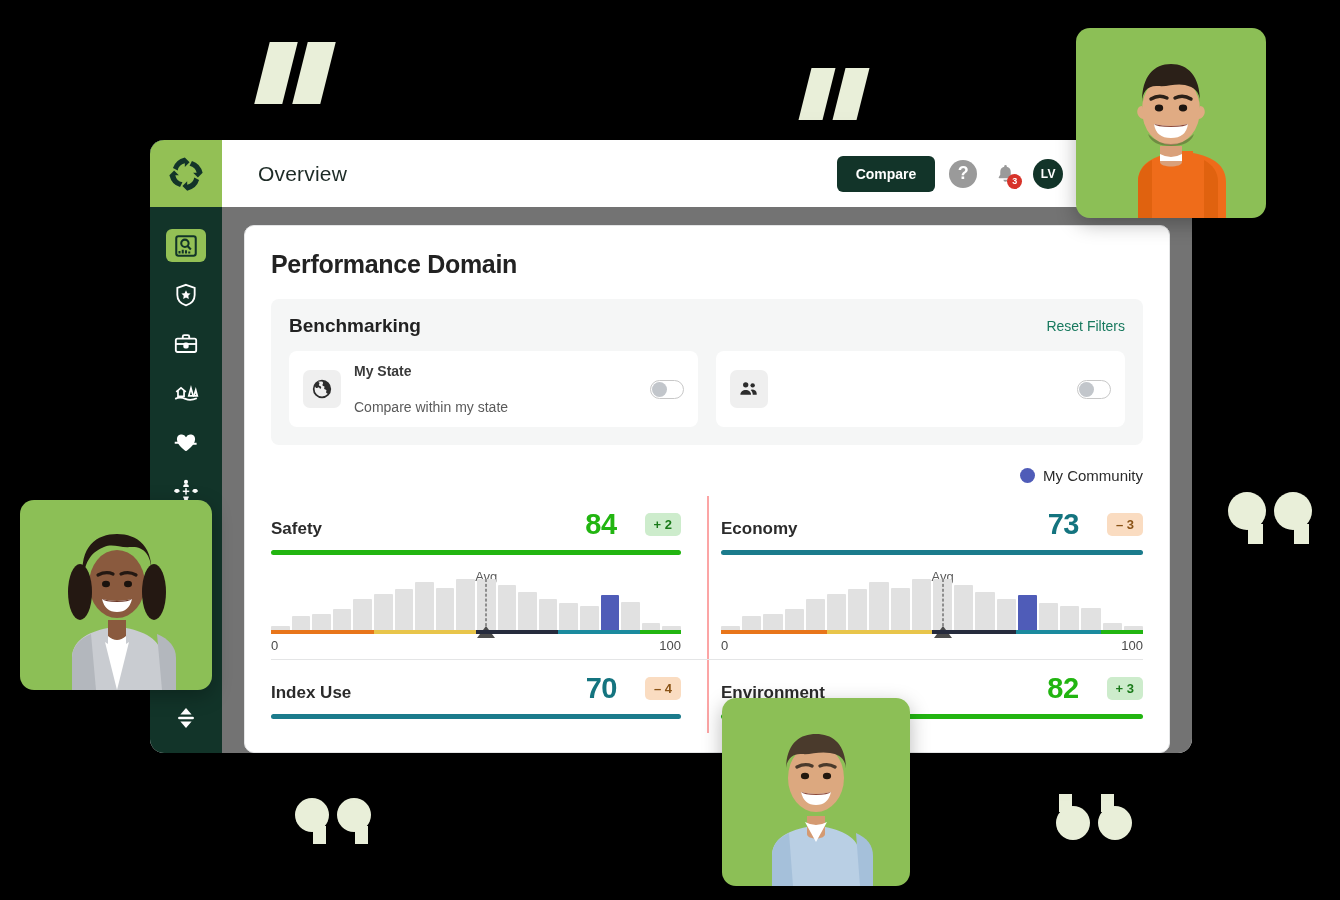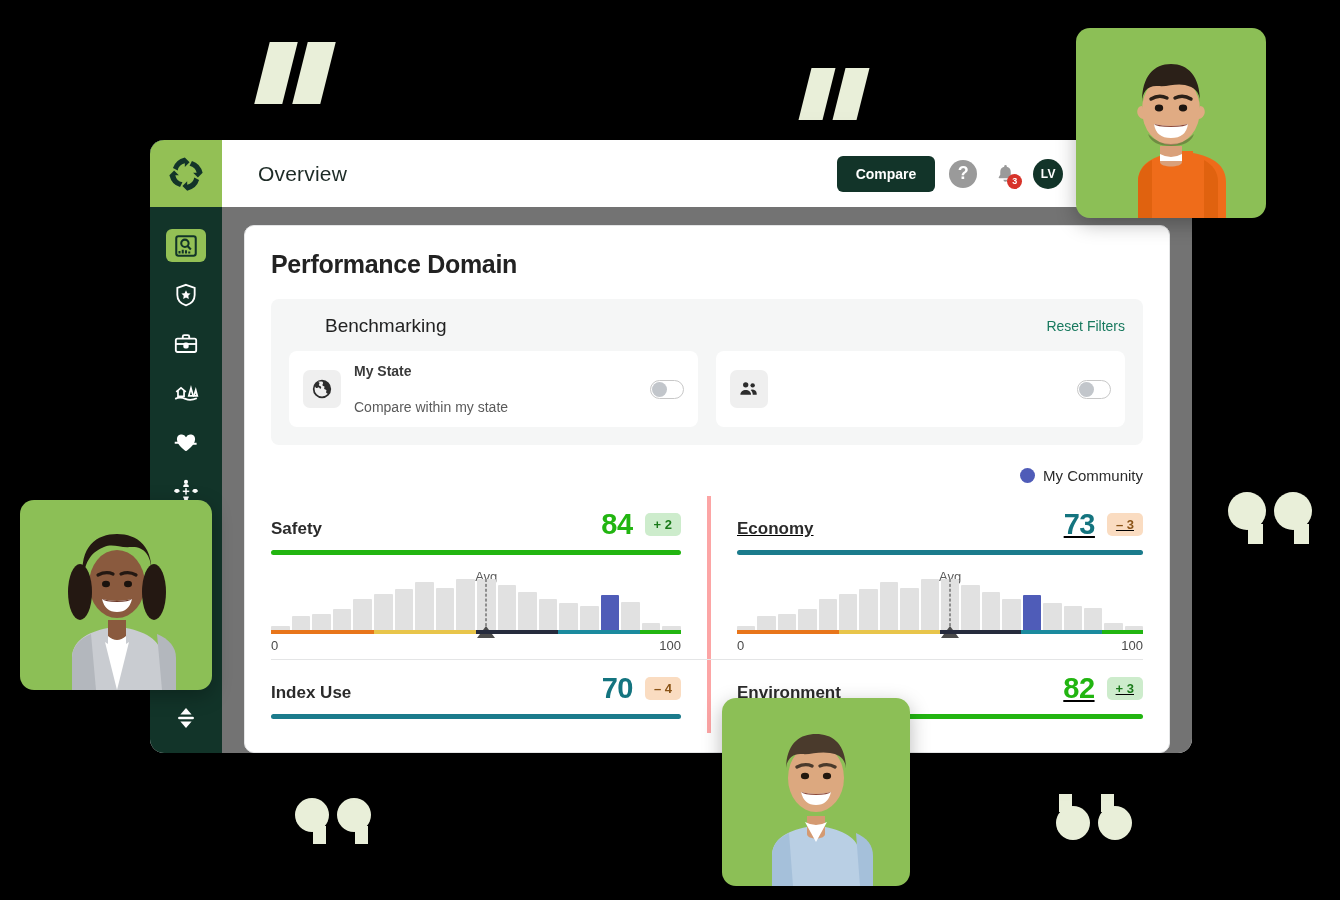--- a/index.html
+++ b/index.html
@@ -112,21 +112,21 @@
   .card {
     background: #ffffff; border: 1px solid #e4e5e6; border-radius: 10px;
     padding: 24px 26px 0 26px; height: 100%; overflow: hidden;
   }
   .card-title { font-size: 25px; font-weight: 700; color: #222; letter-spacing: -.3px; }
 
   .bench {
     margin-top: 20px; background: #f5f6f6; border-radius: 8px; padding: 16px 18px 18px 18px;
   }
   .bench-head { display: flex; align-items: center; }
-  .bench-title { font-size: 19px; font-weight: 400; color: #222; margin-left: 36px; }
+  .bench-title { font-size: 19px; font-weight: 700; color: #222; }
   .reset-link { margin-left: auto; font-size: 14px; color: #17795e; cursor: pointer; font-weight: 400; }
   .bench-row { display: flex; gap: 18px; margin-top: 14px; }
   .bench-item {
     flex: 1; background: #ffffff; border-radius: 8px; padding: 12px 14px;
     display: flex; align-items: center; gap: 13px;
   }
   .bench-ico {
     width: 38px; height: 38px; border-radius: 7px; background: #efefef;
     display: flex; align-items: center; justify-content: center; flex: 0 0 38px;
   }
@@ -146,24 +146,24 @@
   
   .dom-head { display: flex; align-items: center; margin-top: 22px; }
   .dom-title { font-size: 22px; font-weight: 700; color: #222; }
   .legend { margin-left: auto; display: flex; align-items: center; gap: 8px; }
   .legend-dot { width: 15px; height: 15px; border-radius: 50%; background: #4f5cb8; }
   .legend-label { font-size: 15px; color: #2b2b2b; }
 
   .dom-grid { display: grid; grid-template-columns: 1fr 1fr; column-gap: 0; margin-top: 12px; }
   .dom-cell { padding: 12px 0 14px 0; position: relative; }
   .dom-cell.left { padding-right: 26px; }
-  .dom-cell.right { padding-left: 26px; border-left: 4px solid #fca5a5; text-decoration: underline; }
+  .dom-cell.right { padding-left: 12px; border-left: 2px solid #fca5a5; }
   .dom-row-sep { grid-column: 1 / -1; height: 1px; background: #e4e5e6; }
 
-  .dom-top { display: flex; align-items: baseline; gap: 12px; justify-content: space-between; }
+  .dom-top { display: flex; align-items: baseline; gap: 28px; justify-content: space-between; }
   .dom-name { font-size: 17px; font-weight: 700; color: #2b2b2b; }
   .dom-score { margin-left: auto; font-size: 29px; font-weight: 700; letter-spacing: -.5px; }
   .dom-delta {
     font-size: 13px; font-weight: 700; border-radius: 5px; padding: 4px 9px;
     align-self: center;
   }
   .delta-up { background: #cdeccc; color: #1a7a1a; }
   .delta-down { background: #fadcc1; color: #8a5316; }
   .dom-bar { height: 5px; border-radius: 3px; margin-top: 9px; }
 

